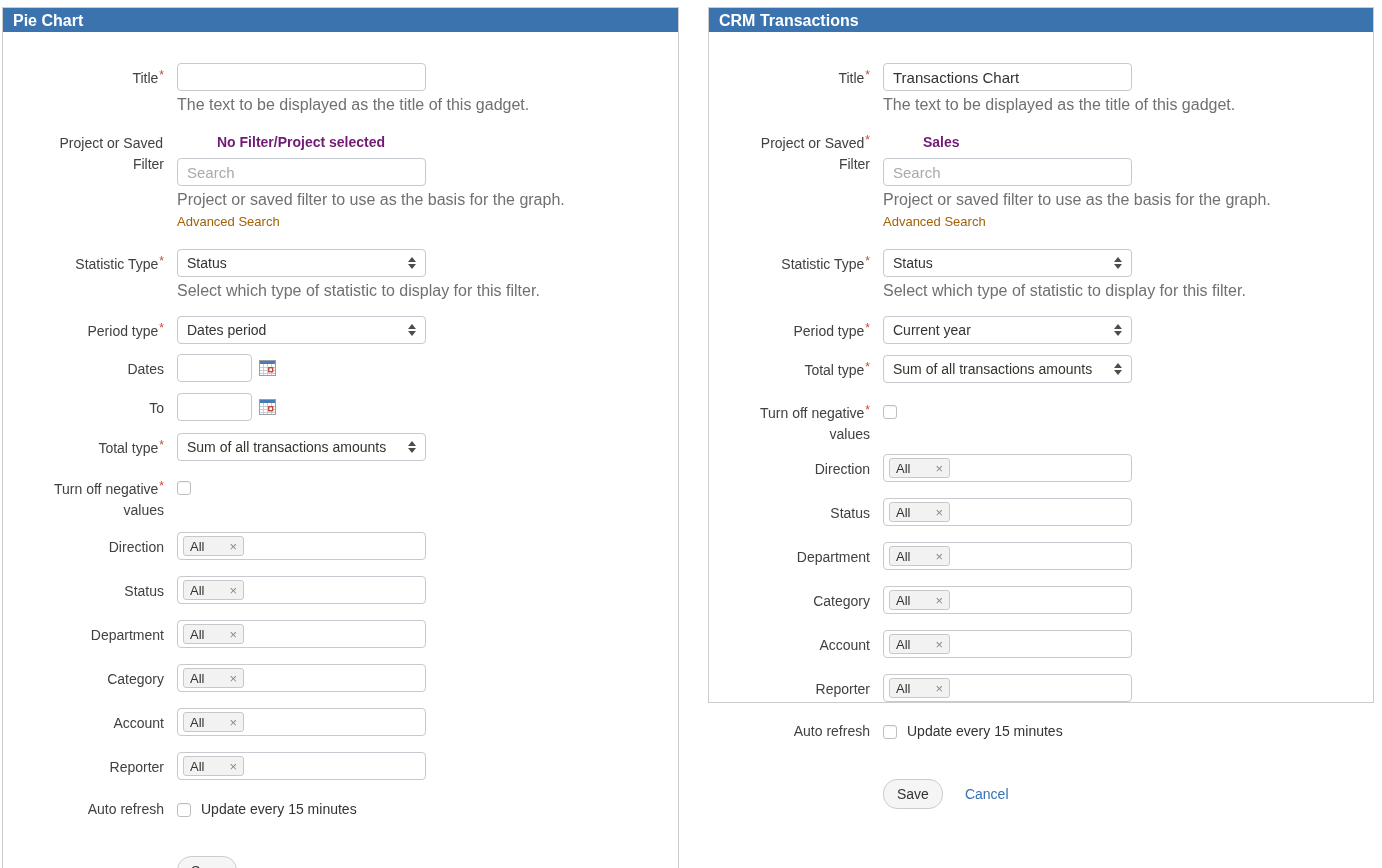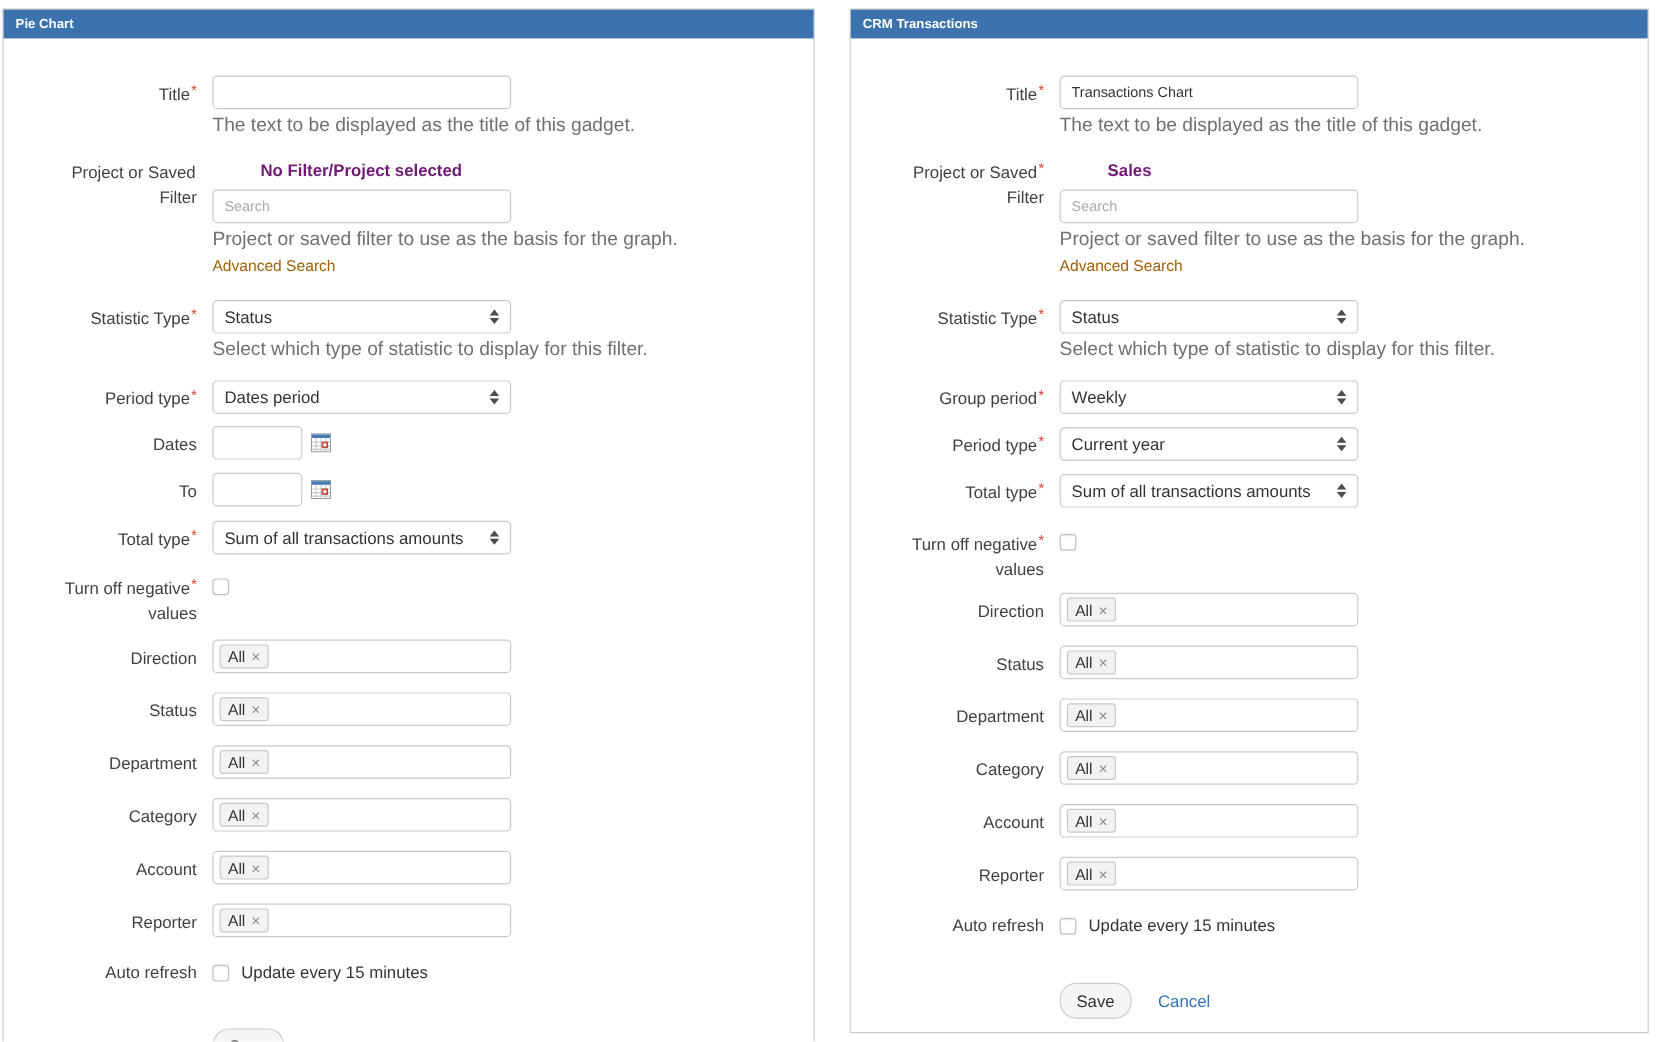--- a/index.html
+++ b/index.html
@@ -6,42 +6,42 @@
   html, body { background: #fff; }
   body {
     width: 1382px; height: 868px; overflow: hidden;
     font-family: "Liberation Sans", "DejaVu Sans", sans-serif;
     color: #333;
   }
   .page { display: flex; align-items: flex-start; padding: 7px 0 0 2px; gap: 29px; }
 
   .panel { border: 1px solid #ccc; background: #fff; }
   .panel-left  { width: 677px; height: 940px; }
-  .panel-right { width: 666px; height: 854px; }
+  .panel-right { width: 666px; height: 696px; }
 
   .panel-header {
     background: #3b73af; color: #fff;
-    font-size: 11px; font-weight: bold; line-height: 13px;
+    font-size: 16px; font-weight: bold; line-height: 13px;
     padding: 6px 10px 5px;
   }
   .panel-body { padding: 31px 20px 0 40px; }
 
   .row { display: flex; align-items: flex-start; }
   .lbl {
     width: 121px; min-width: 121px; margin-right: 13px;
     text-align: right; font-size: 14px; color: #414141;
     line-height: 20px; padding-top: 5px;
   }
   .pt2 { padding-top: 2px !important; }
   .req { color: #d04437; font-size: 12px; position: relative; top: -4px; margin-left: 1px; }
 
   .text-input {
     width: 249px; height: 28px; background: #fff;
     border: 1px solid #c5cad0; border-radius: 4px;
-    padding: 0 9px; font-size: 12px; color: #333; font-family: inherit;
+    padding: 0 9px; font-size: 15px; color: #333; font-family: inherit;
   }
   .text-input::placeholder { color: #a9a9a9; }
   .small-input { width: 75px; }
 
   .help { font-size: 16px; color: #707070; margin-top: 7px; line-height: 14px; }
   .bold-val { font-size: 14px; font-weight: bold; color: #701a75; line-height: 18px; padding-top: 2px; margin-bottom: 7px; padding-left: 40px; }
   .link { display: inline-block; font-size: 13px; color: #a16207; text-decoration: none; margin-top: 7px; }
 
   .select {
     width: 249px; height: 28px; background: #fff; position: relative;
@@ -68,21 +68,21 @@
   .negative-cb { margin-top: 7px; }
 
   .multiselect {
     width: 249px; height: 28px; background: #fff;
     border: 1px solid #c5cad0; border-radius: 4px;
     display: flex; align-items: center; padding: 0 4px;
   }
   .tag {
     display: inline-flex; align-items: center; height: 20px; margin-left: 1px;
     background: #f2f2f2; border: 1px solid #c8c8c8; border-radius: 3px;
-    padding: 0 6px; font-size: 13px; color: #333;
+    padding: 0 6px; font-size: 13px; color: #333; gap: 20px;
   }
   .tag-x { margin-left: 5px; color: #8a8a8a; font-size: 13px; line-height: 1; cursor: pointer; }
 
   .ar-content { display: flex; align-items: flex-end; padding-top: 4px; }
   .ar-content .checkbox { margin-right: 10px; }
   .ar-text { font-size: 14px; color: #333; }
 
   .btn-row { padding-left: 134px; display: flex; align-items: center; }
   .save-btn {
     height: 30px; padding: 0 13px; font-size: 14px; color: #333; font-family: inherit;
@@ -291,29 +291,20 @@
         <label class="lbl"><span>Statistic Type</span><span class="req">*</span></label>
         <div class="field">
           <div class="select">
             <span>Status</span>
             <span class="arrows"></span>
           </div>
           <div class="help">Select which type of statistic to display for this filter.</div>
         </div>
       </div>
 
-      <div class="row mb11">
-        <label class="lbl"><span>Group period</span><span class="req">*</span></label>
-        <div class="field">
-          <div class="select">
-            <span>Weekly</span>
-            <span class="arrows"></span>
-          </div>
-        </div>
-      </div>
 
       <div class="row mb11">
         <label class="lbl"><span>Period type</span><span class="req">*</span></label>
         <div class="field">
           <div class="select">
             <span>Current year</span>
             <span class="arrows"></span>
           </div>
         </div>
       </div>

